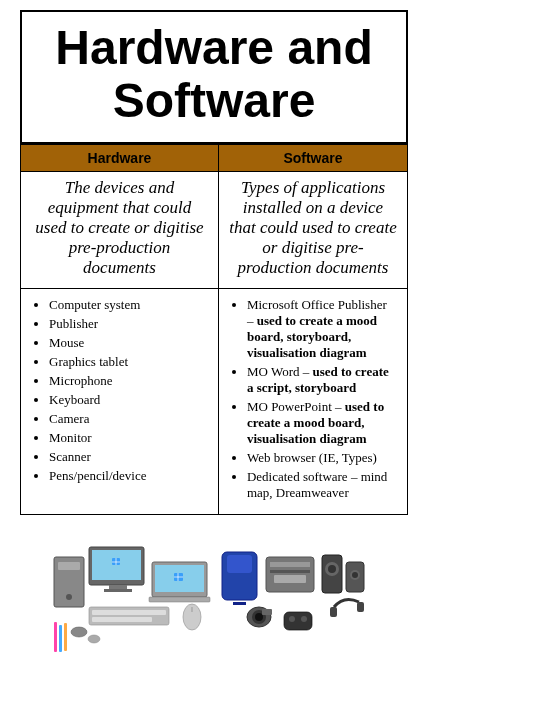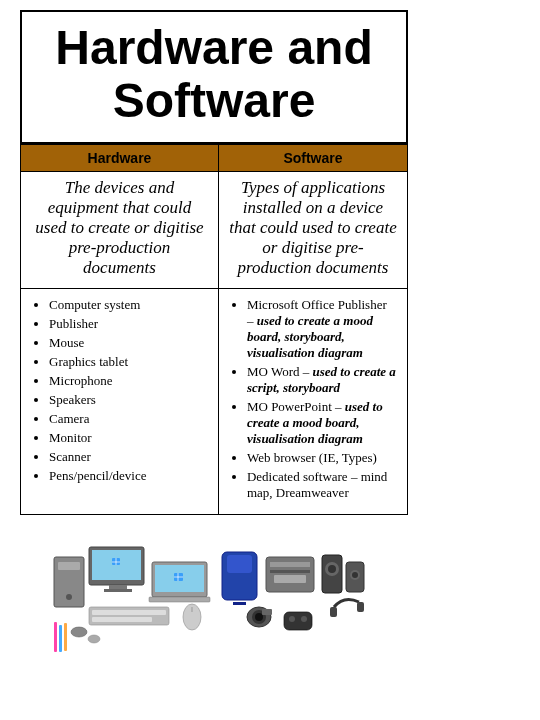--- a/index.html
+++ b/index.html
@@ -73,21 +73,20 @@
       padding-left: 18px;
     }
 
     .bullet-list li {
       margin-bottom: 3px;
       font-size: 13px;
     }
 
     .bold-italic {
       font-weight: bold;
-      font-style: italic;
     }
 
     .image-section {
       text-align: center;
       margin-top: 12px;
     }
 
     
     .equipment-img {
       width: 340px;
@@ -125,21 +124,21 @@
 
       <tr class="content-row">
 
         <td>
           <ul class="bullet-list">
             <li>Computer system</li>
             <li>Publisher</li>
             <li>Mouse</li>
             <li>Graphics tablet</li>
             <li>Microphone</li>
-            <li>Speakers</li>
+            <li>Keyboard</li>
             <li>Camera</li>
             <li>Monitor</li>
             <li>Scanner</li>
             <li>Pens/pencil/device</li>
           </ul>
         </td>
 
         <td>
           <ul class="bullet-list">
             <li>

